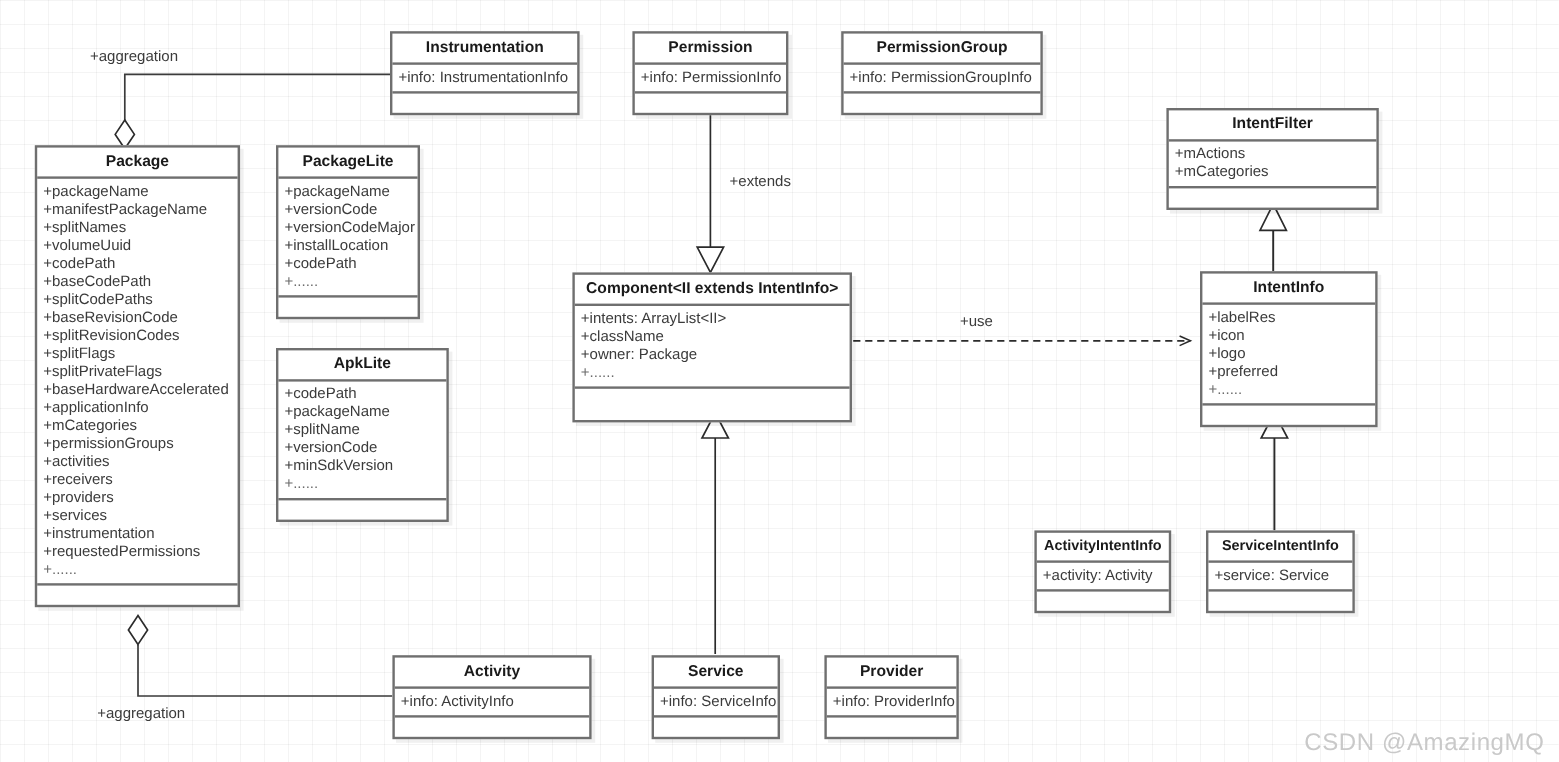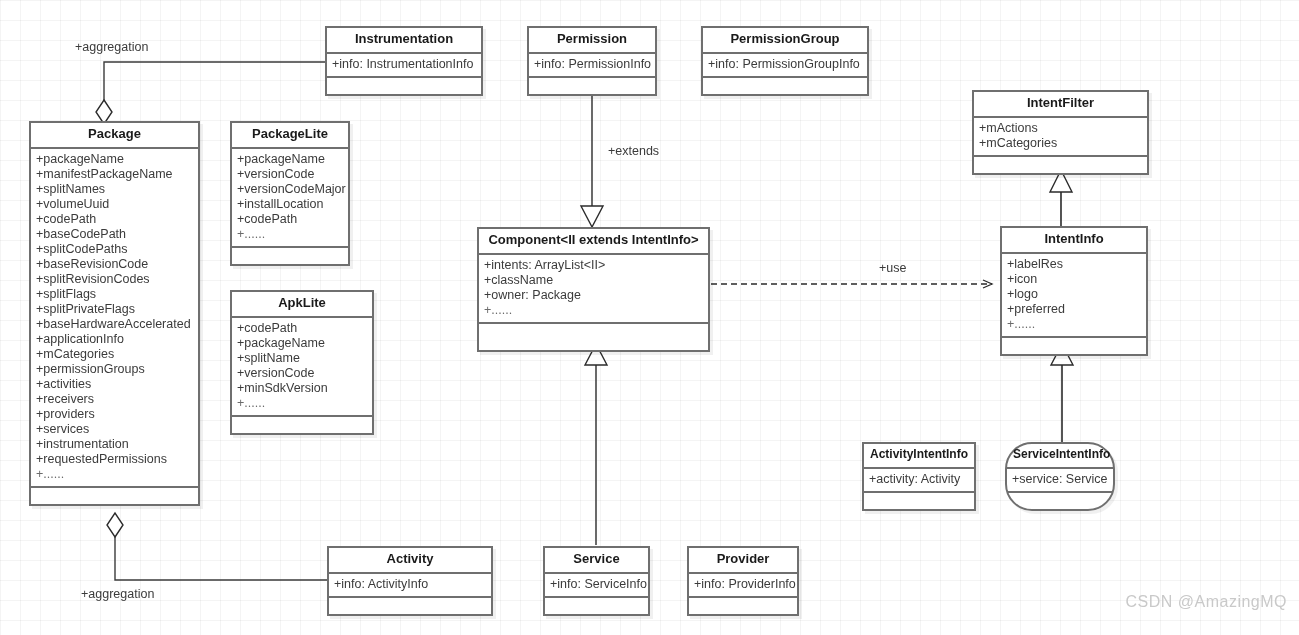--- a/index.html
+++ b/index.html
@@ -62,22 +62,22 @@
   .edge-label {
     position: absolute;
     font-size: 12.5px;
     color: #3b3b3b;
     white-space: nowrap;
     z-index: 6;
   }
   .watermark {
     position: absolute;
     right: 12px;
-    bottom: 24px;
-    font-size: 16px;
+    bottom: 4px;
+    font-size: 20px;
     color: #c9c9c9;
     letter-spacing: 0.5px;
     white-space: nowrap;
     z-index: 7;
   }
   .ellipsis-attr {
     color: #6b6b6b;
   }
 </style>
 </head>
@@ -239,21 +239,21 @@
   </div>
 
   <div class="uml-class" style="left:862px; top:442px; width:114px;">
     <div class="uml-name" style="font-size:12px;">ActivityIntentInfo</div>
     <div class="uml-attrs">
       <div class="uml-attr">+activity: Activity</div>
     </div>
     <div class="uml-ops"></div>
   </div>
 
-  <div class="uml-class" style="left:1005px; top:442px; width:110px;border-radius:27px;">
+  <div class="uml-class" style="left:1005px; top:442px; width:124px;">
     <div class="uml-name" style="font-size:12px;">ServiceIntentInfo</div>
     <div class="uml-attrs">
       <div class="uml-attr">+service: Service</div>
     </div>
     <div class="uml-ops"></div>
   </div>
 
 
   <div class="uml-class" style="left:327px; top:546px; width:166px;">
     <div class="uml-name">Activity</div>
@@ -278,17 +278,17 @@
     </div>
     <div class="uml-ops"></div>
   </div>
 
   <div class="edge-label" style="left:75px; top:40px;">+aggregation</div>
 
   <div class="edge-label" style="left:81px; top:587px;">+aggregation</div>
 
   <div class="edge-label" style="left:608px; top:144px;">+extends</div>
 
-  <div class="edge-label" style="left:879px; top:261px;">+use</div>
+  <div class="edge-label" style="left:800px; top:261px;">+use</div>
 
   <div class="watermark">CSDN @AmazingMQ</div>
 
 </div>
 
 </body></html>

